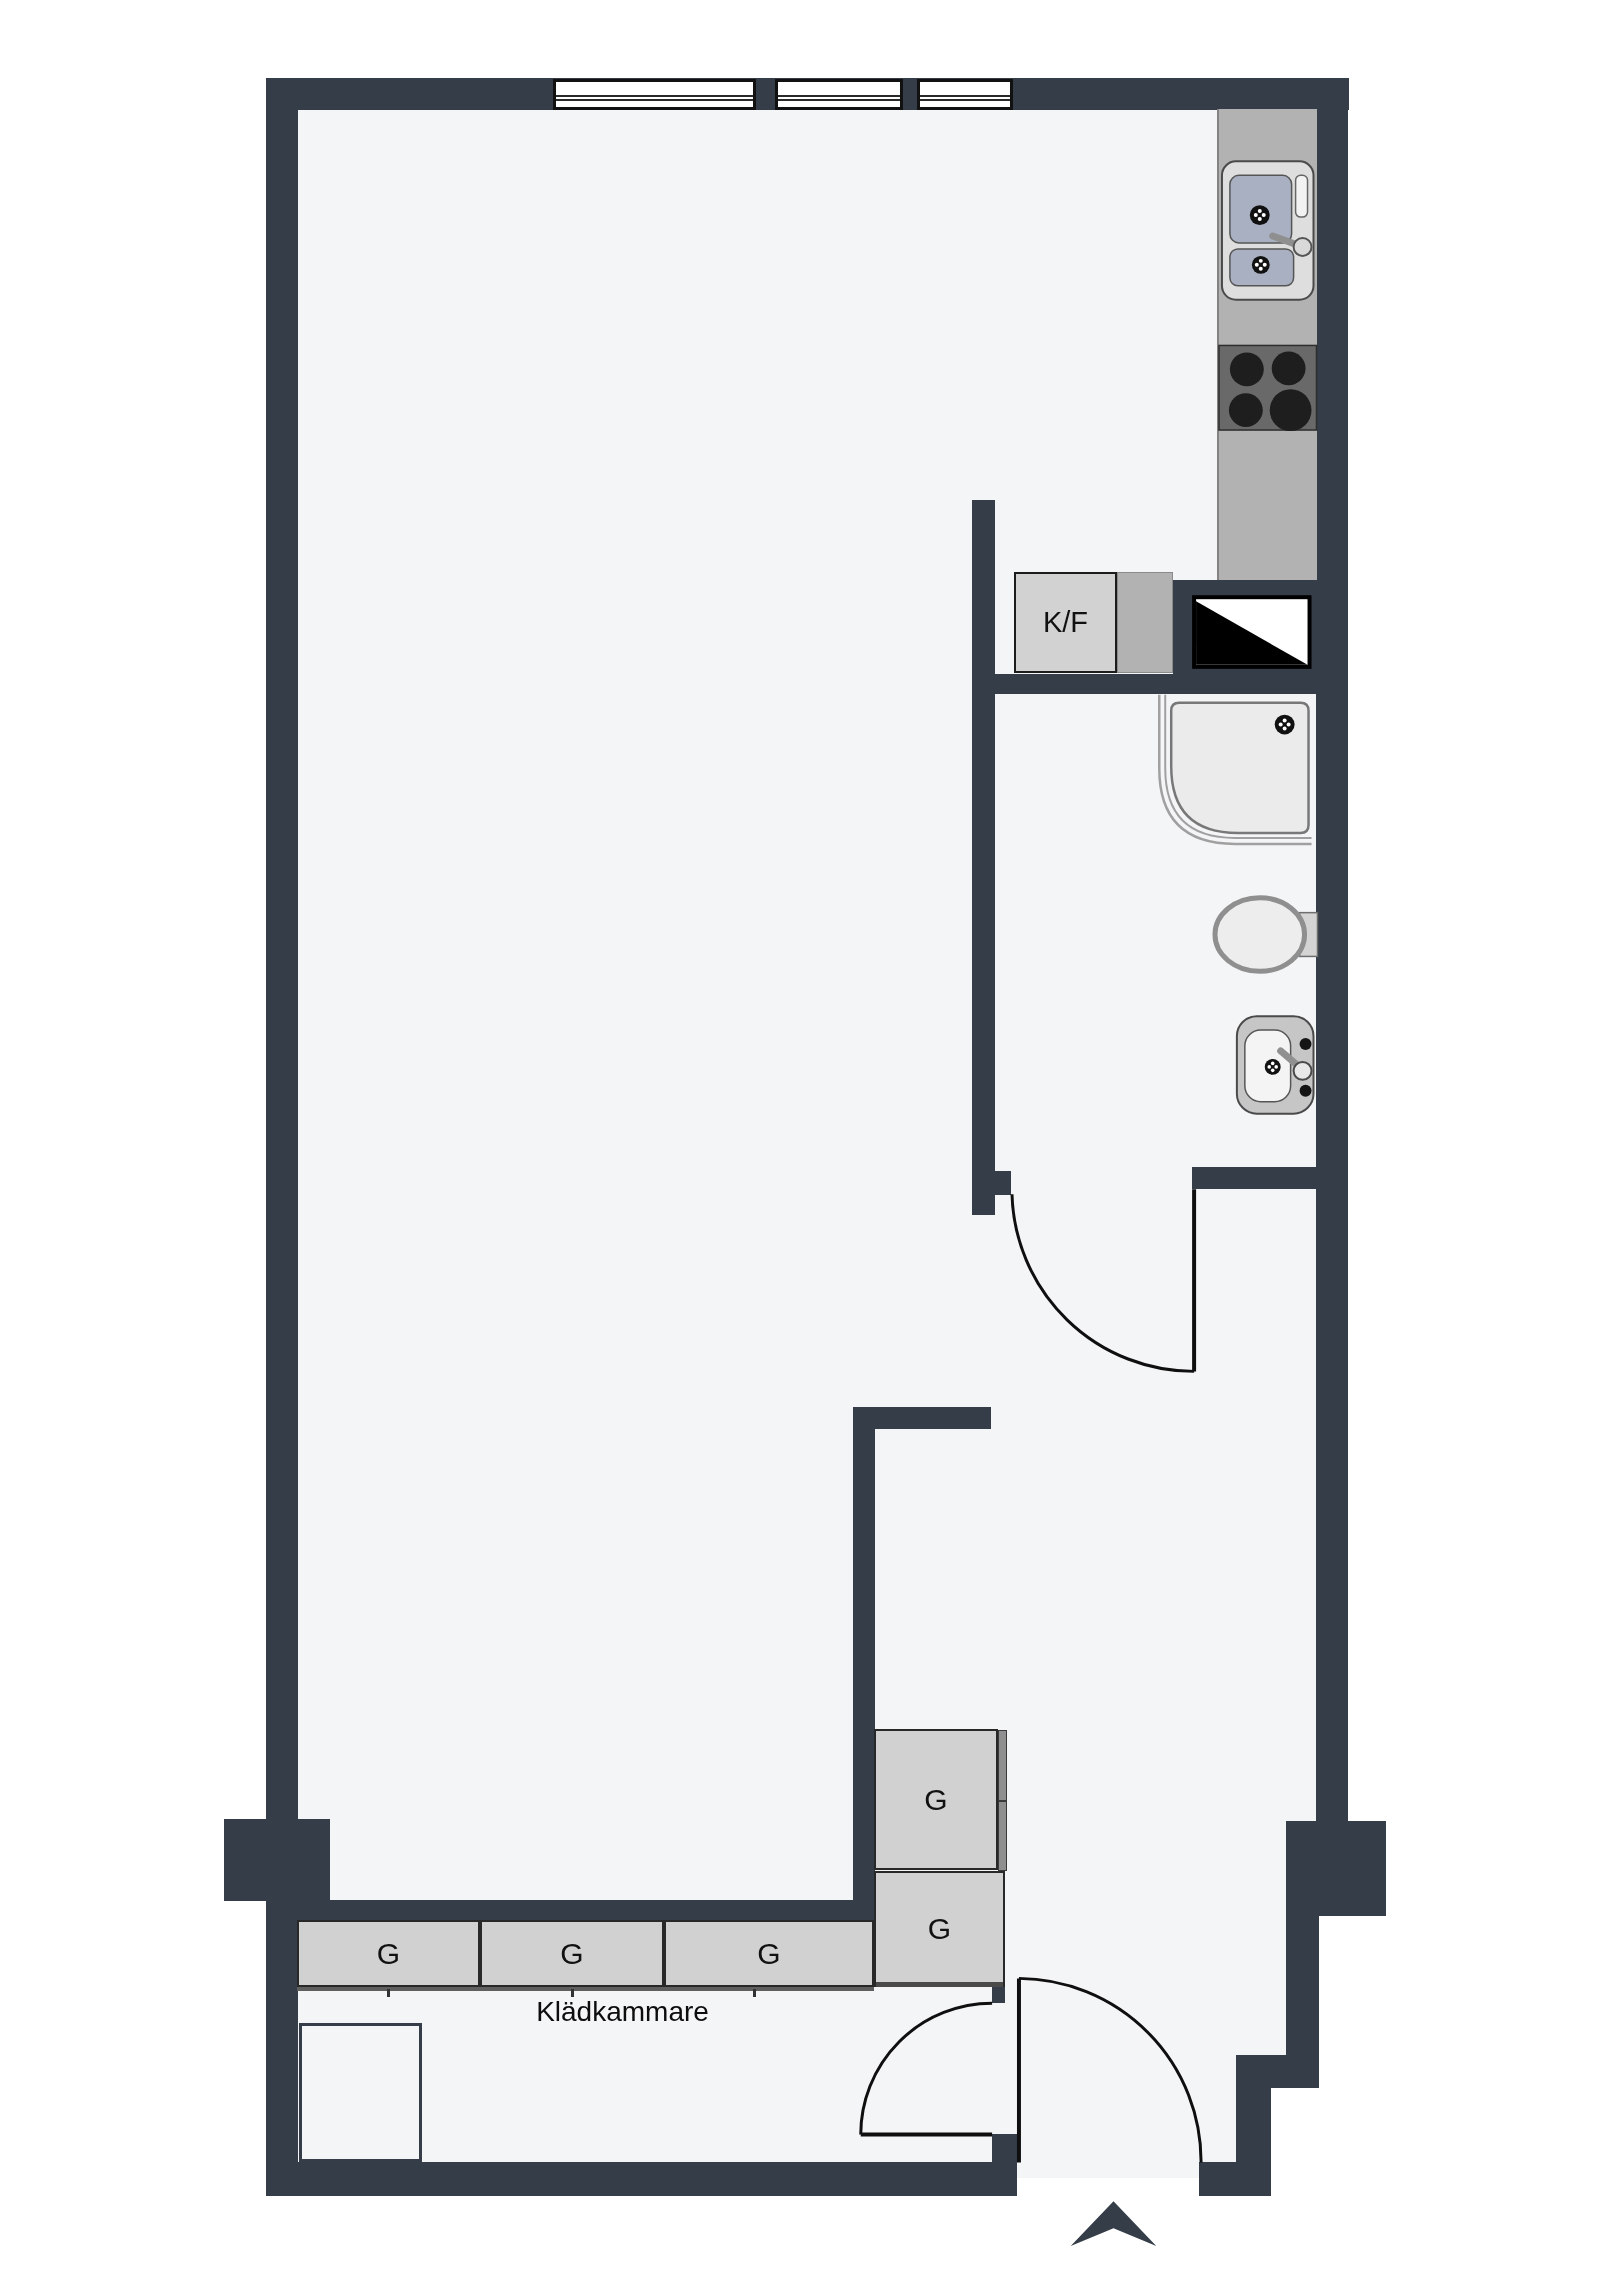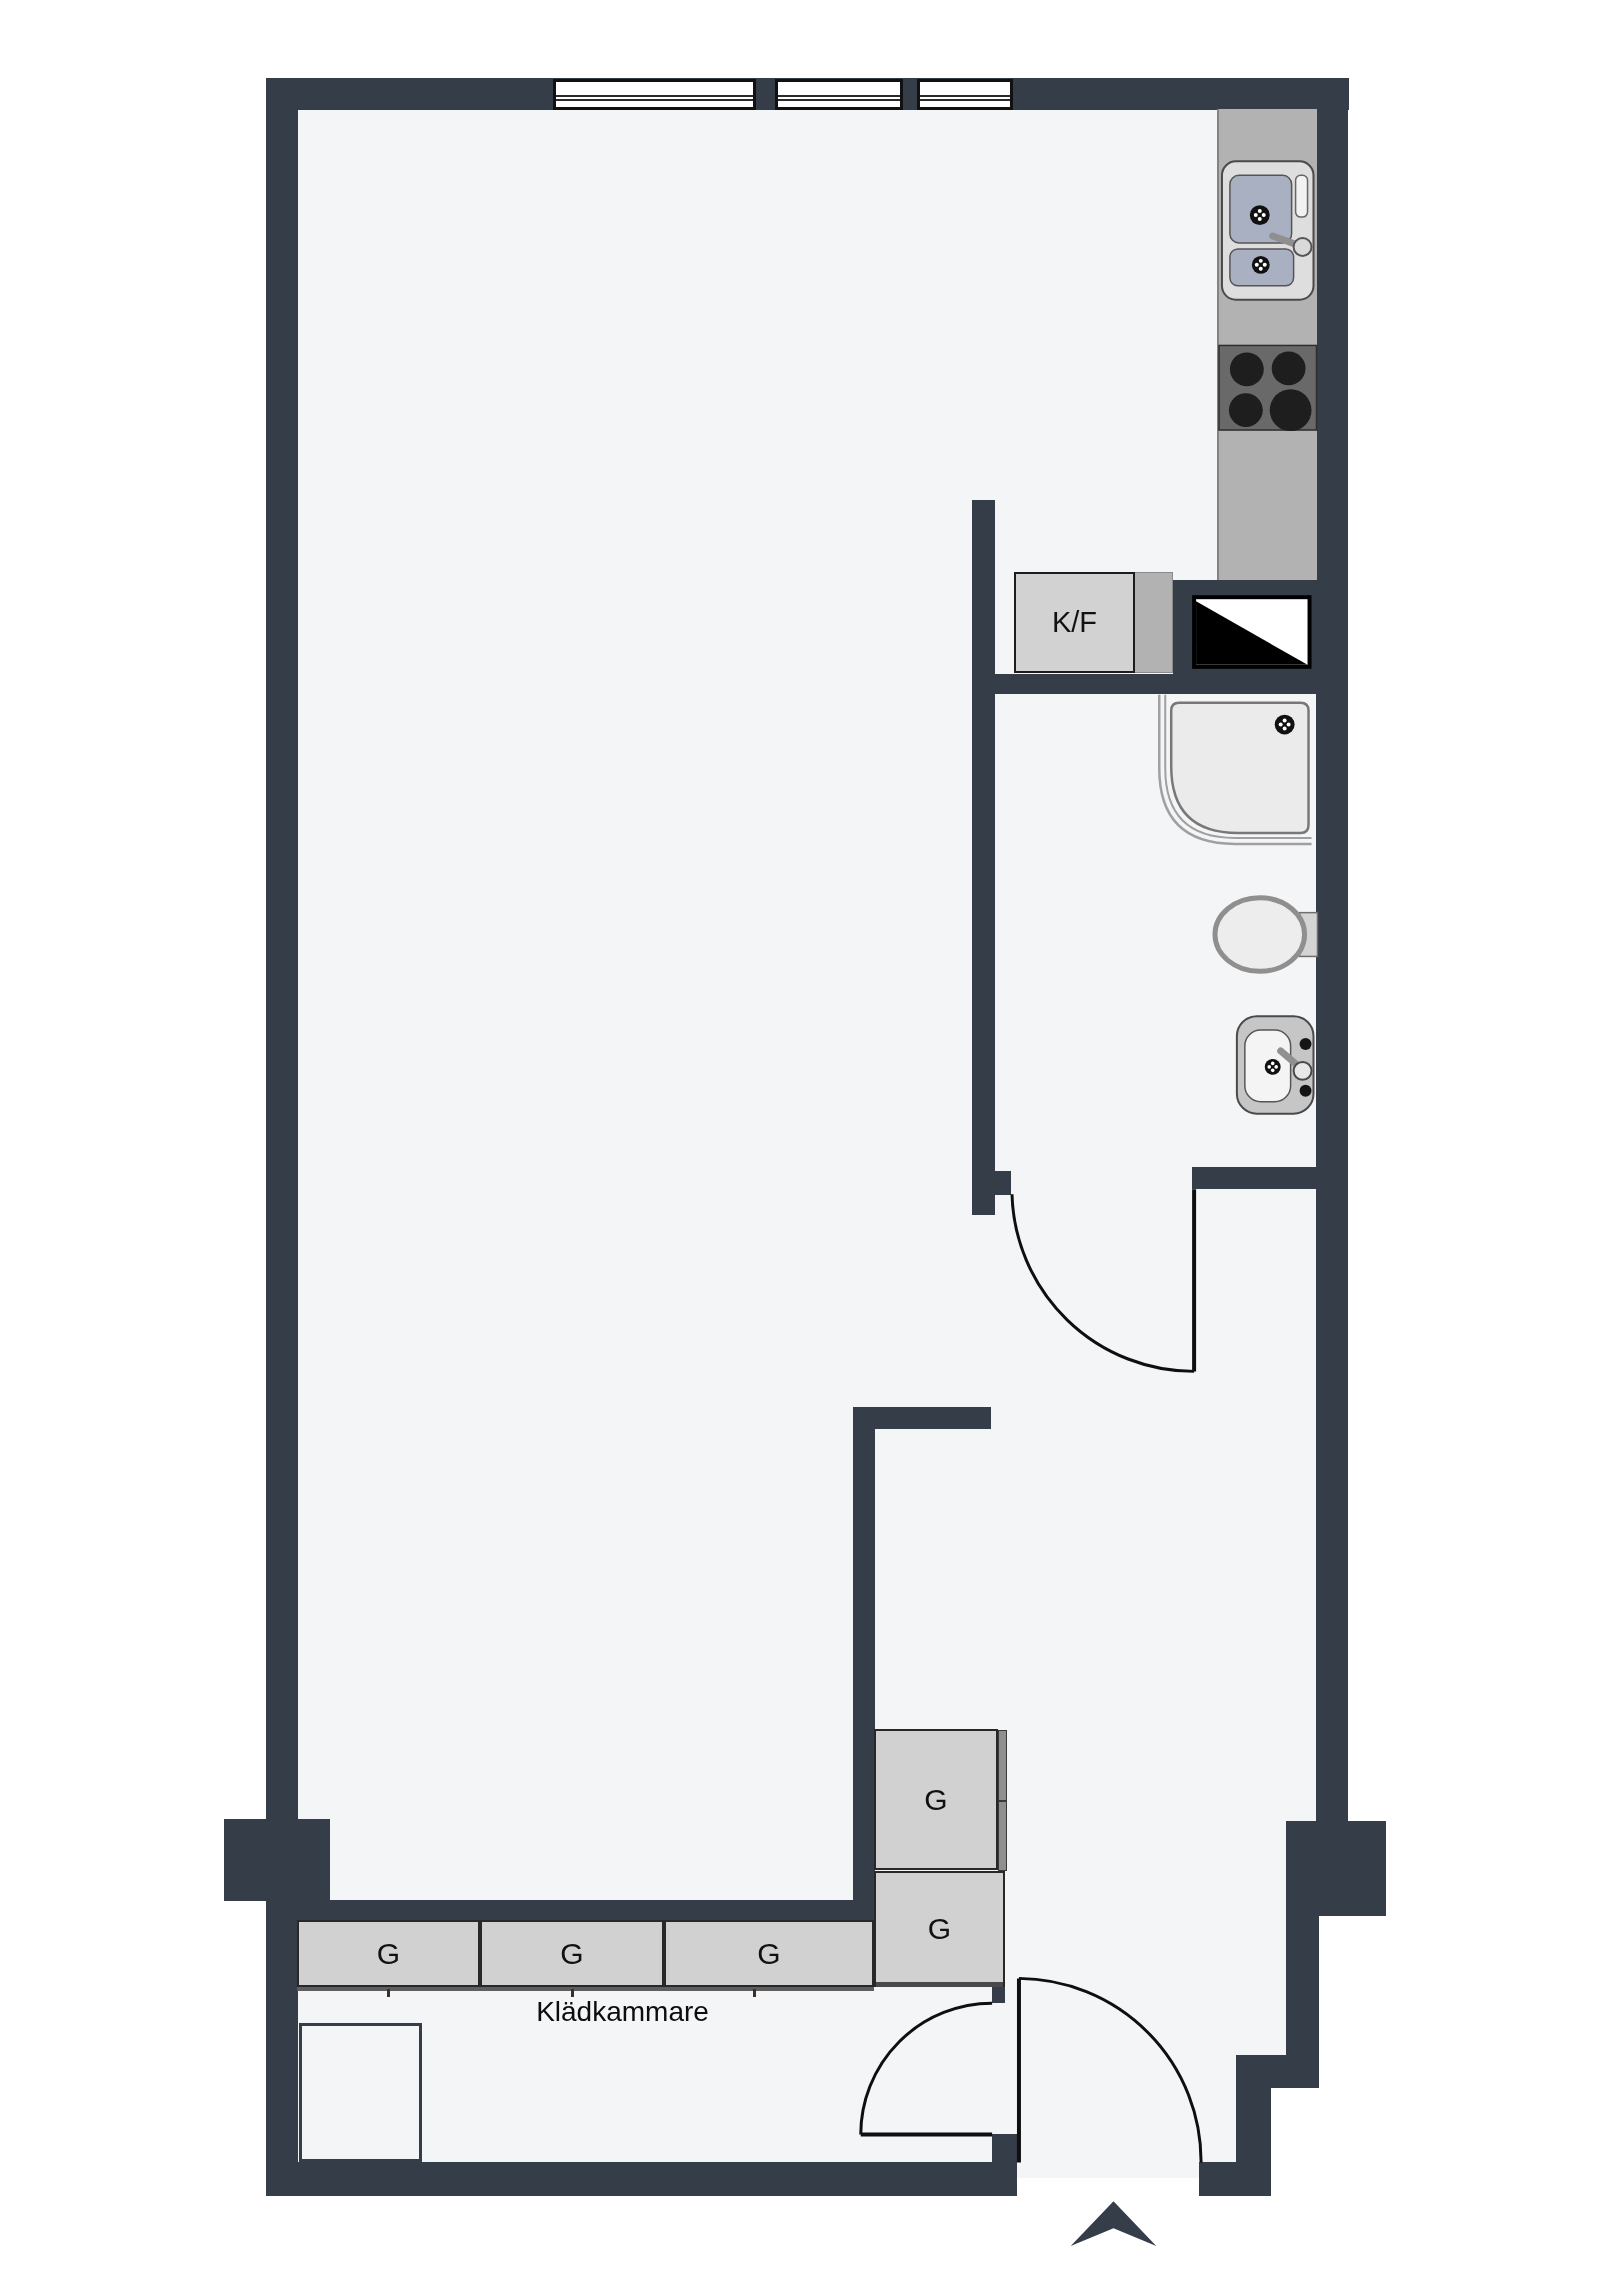--- a/index.html
+++ b/index.html
@@ -66,21 +66,21 @@
   <div class="winline" style="top:50%;"></div>
   <div class="winline" style="top:68%;"></div>
 </div>
 <div class="abs window" style="left:917px;top:79px;width:96px;height:31px;">
   <div class="winline" style="top:50%;"></div>
   <div class="winline" style="top:68%;"></div>
 </div>
 
 <div class="abs counter" style="left:1217px;top:109px;width:100px;height:471px;border-left:2px solid #838383;box-sizing:border-box;"></div>
 <div class="abs counter" style="left:1117px;top:572px;width:56px;height:101px;border:1px solid #8a8a8a;box-sizing:border-box;"></div>
-<div class="abs kf" style="left:1014px;top:572px;width:121px;height:101px;text-align:right;">
+<div class="abs kf" style="left:1014px;top:572px;width:103px;height:101px;text-align:right;">
   <span>K/F</span>
 </div>
 
 <div class="abs cab" style="left:874px;top:1729px;width:124px;height:141px;">
   <span>G</span>
 </div>
 <div class="abs strip" style="left:998px;top:1730px;width:9px;height:71px;"></div>
 <div class="abs strip" style="left:998px;top:1801px;width:9px;height:70px;"></div>
 <div class="abs cab" style="left:874px;top:1871px;width:131px;height:116px;">
   <span>G</span>

